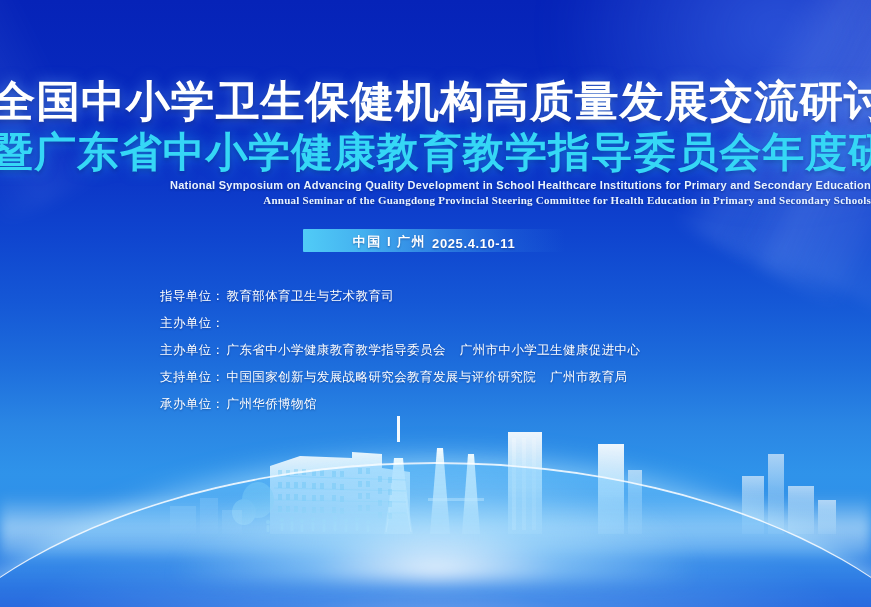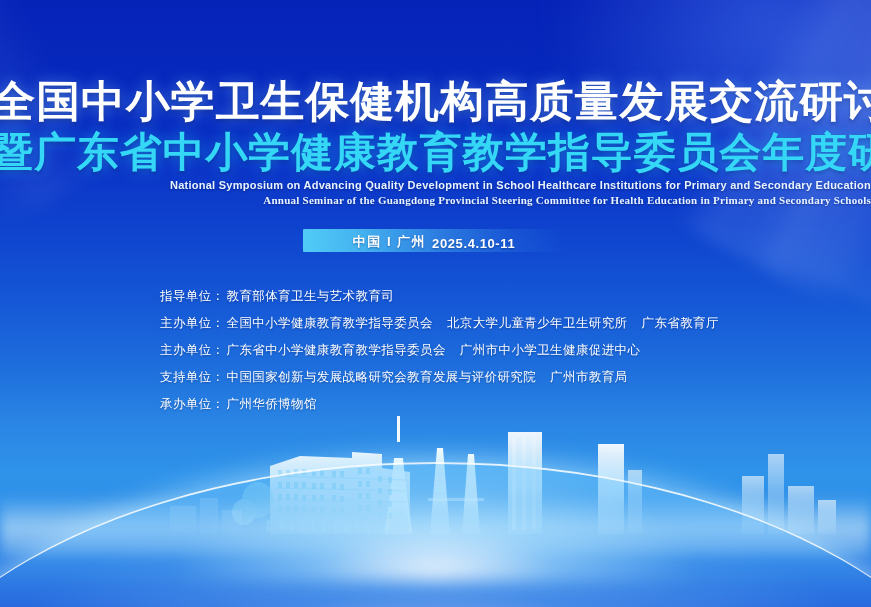--- a/index.html
+++ b/index.html
@@ -373,25 +373,20 @@
 
       <div class="org-row">
         <span class="org-label">指导单位：</span>
         <span class="org-values">
           <span>教育部体育卫生与艺术教育司</span>
         </span>
       </div>
 
       <div class="org-row">
         <span class="org-label">主办单位：</span>
-        <span class="org-values">
-          <span>全国中小学健康教育教学指导委员会</span>
-          <span>北京大学儿童青少年卫生研究所</span>
-          <span>广东省教育厅</span>
-        </span>
       </div>
 
       <div class="org-row">
         <span class="org-label">主办单位：</span>
         <span class="org-values">
           <span>广东省中小学健康教育教学指导委员会</span>
           <span>广州市中小学卫生健康促进中心</span>
         </span>
       </div>
 

